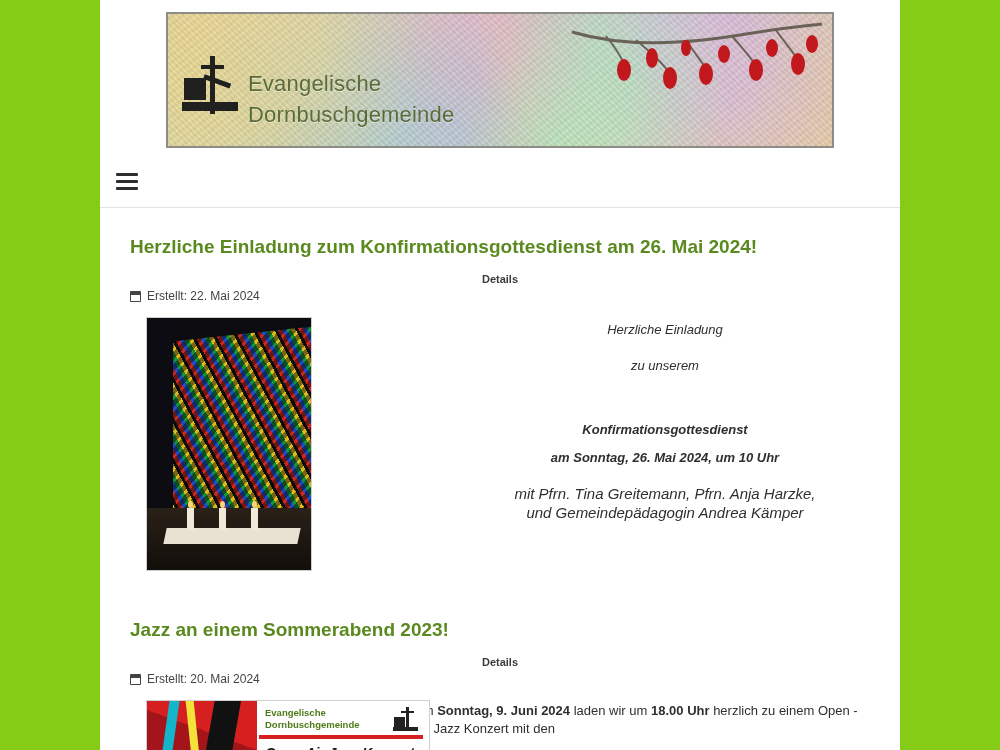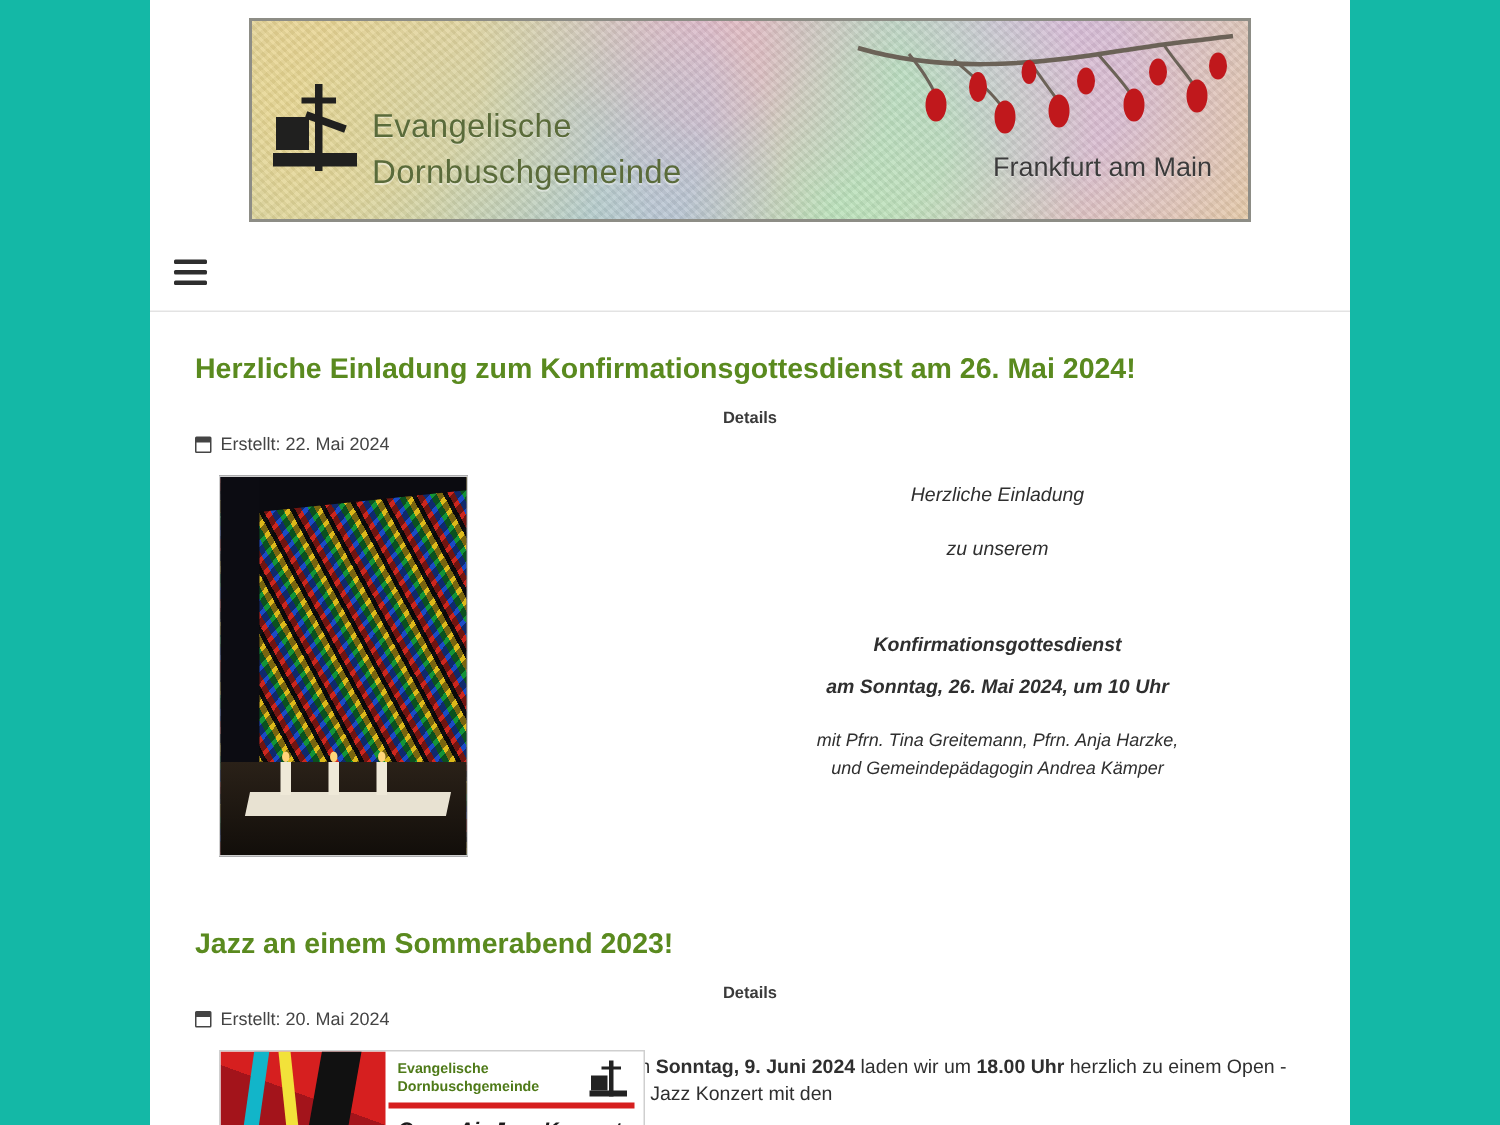--- a/index.html
+++ b/index.html
@@ -9,21 +9,21 @@
     width: 1000px;
     height: 750px;
     overflow: hidden;
     background: #f2f0eb;
     font-family: "Liberation Sans", sans-serif;
   }
   #page {
     position: relative;
     width: 1000px;
     height: 750px;
-    background: #14b8a6;
+    background: #84cc16;
   }
   .site-wrap {
     position: absolute;
     left: 100px;
     top: 0;
     width: 800px;
     min-height: 750px;
     background: #ffffff;
   }
 
@@ -226,21 +226,21 @@
     margin-left: 330px;
     padding-top: 4px;
     font-size: 13px;
     color: #2f2f2f;
     line-height: 18px;
     text-align: center;
   }
   .a1-text p { margin: 0 0 18px 0; }
   .a1-text p.tight { margin-bottom: 10px; margin-top: 46px; }
   .a1-text .b { font-weight: bold; }
-  .a1-text .small { font-size: 12px; line-height: 17px; }
+  .a1-text .small { font-size: 15px; line-height: 17px; }
 
   
   .article2 { padding-top: 22px; }
   .a2-body { position: relative; min-height: 120px; }
   .photo2 {
     position: absolute;
     left: 16px;
     top: 0;
     width: 284px;
     height: 86px;
@@ -310,21 +310,20 @@
           <div class="slant"></div>
           <div class="blockL"></div>
           <div class="base"></div>
         </div>
 
         <div class="banner-title">
           <div>Evangelische</div>
           <div>Dornbuschgemeinde</div>
         </div>
 
-        <div class="banner-city">Frankfurt am Main</div>
 
         <svg class="branch" viewBox="0 0 260 76">
           <path d="M6 14 C60 30, 120 26, 180 16 C210 11, 240 8, 256 6" stroke="#6b6257" stroke-width="3" fill="none"></path>
           <path d="M70 22 C84 34, 96 44, 104 56" stroke="#6b6257" stroke-width="2" fill="none"></path>
           <path d="M120 22 C128 34, 134 42, 140 50" stroke="#6b6257" stroke-width="2" fill="none"></path>
           <path d="M166 18 C176 30, 184 38, 190 48" stroke="#6b6257" stroke-width="2" fill="none"></path>
           <path d="M210 12 C218 24, 226 32, 232 42" stroke="#6b6257" stroke-width="2" fill="none"></path>
           <path d="M40 18 C48 28, 54 36, 58 46" stroke="#6b6257" stroke-width="2" fill="none"></path>
           <g fill="#c0181c">
             <ellipse cx="58" cy="52" rx="7" ry="11"></ellipse>

